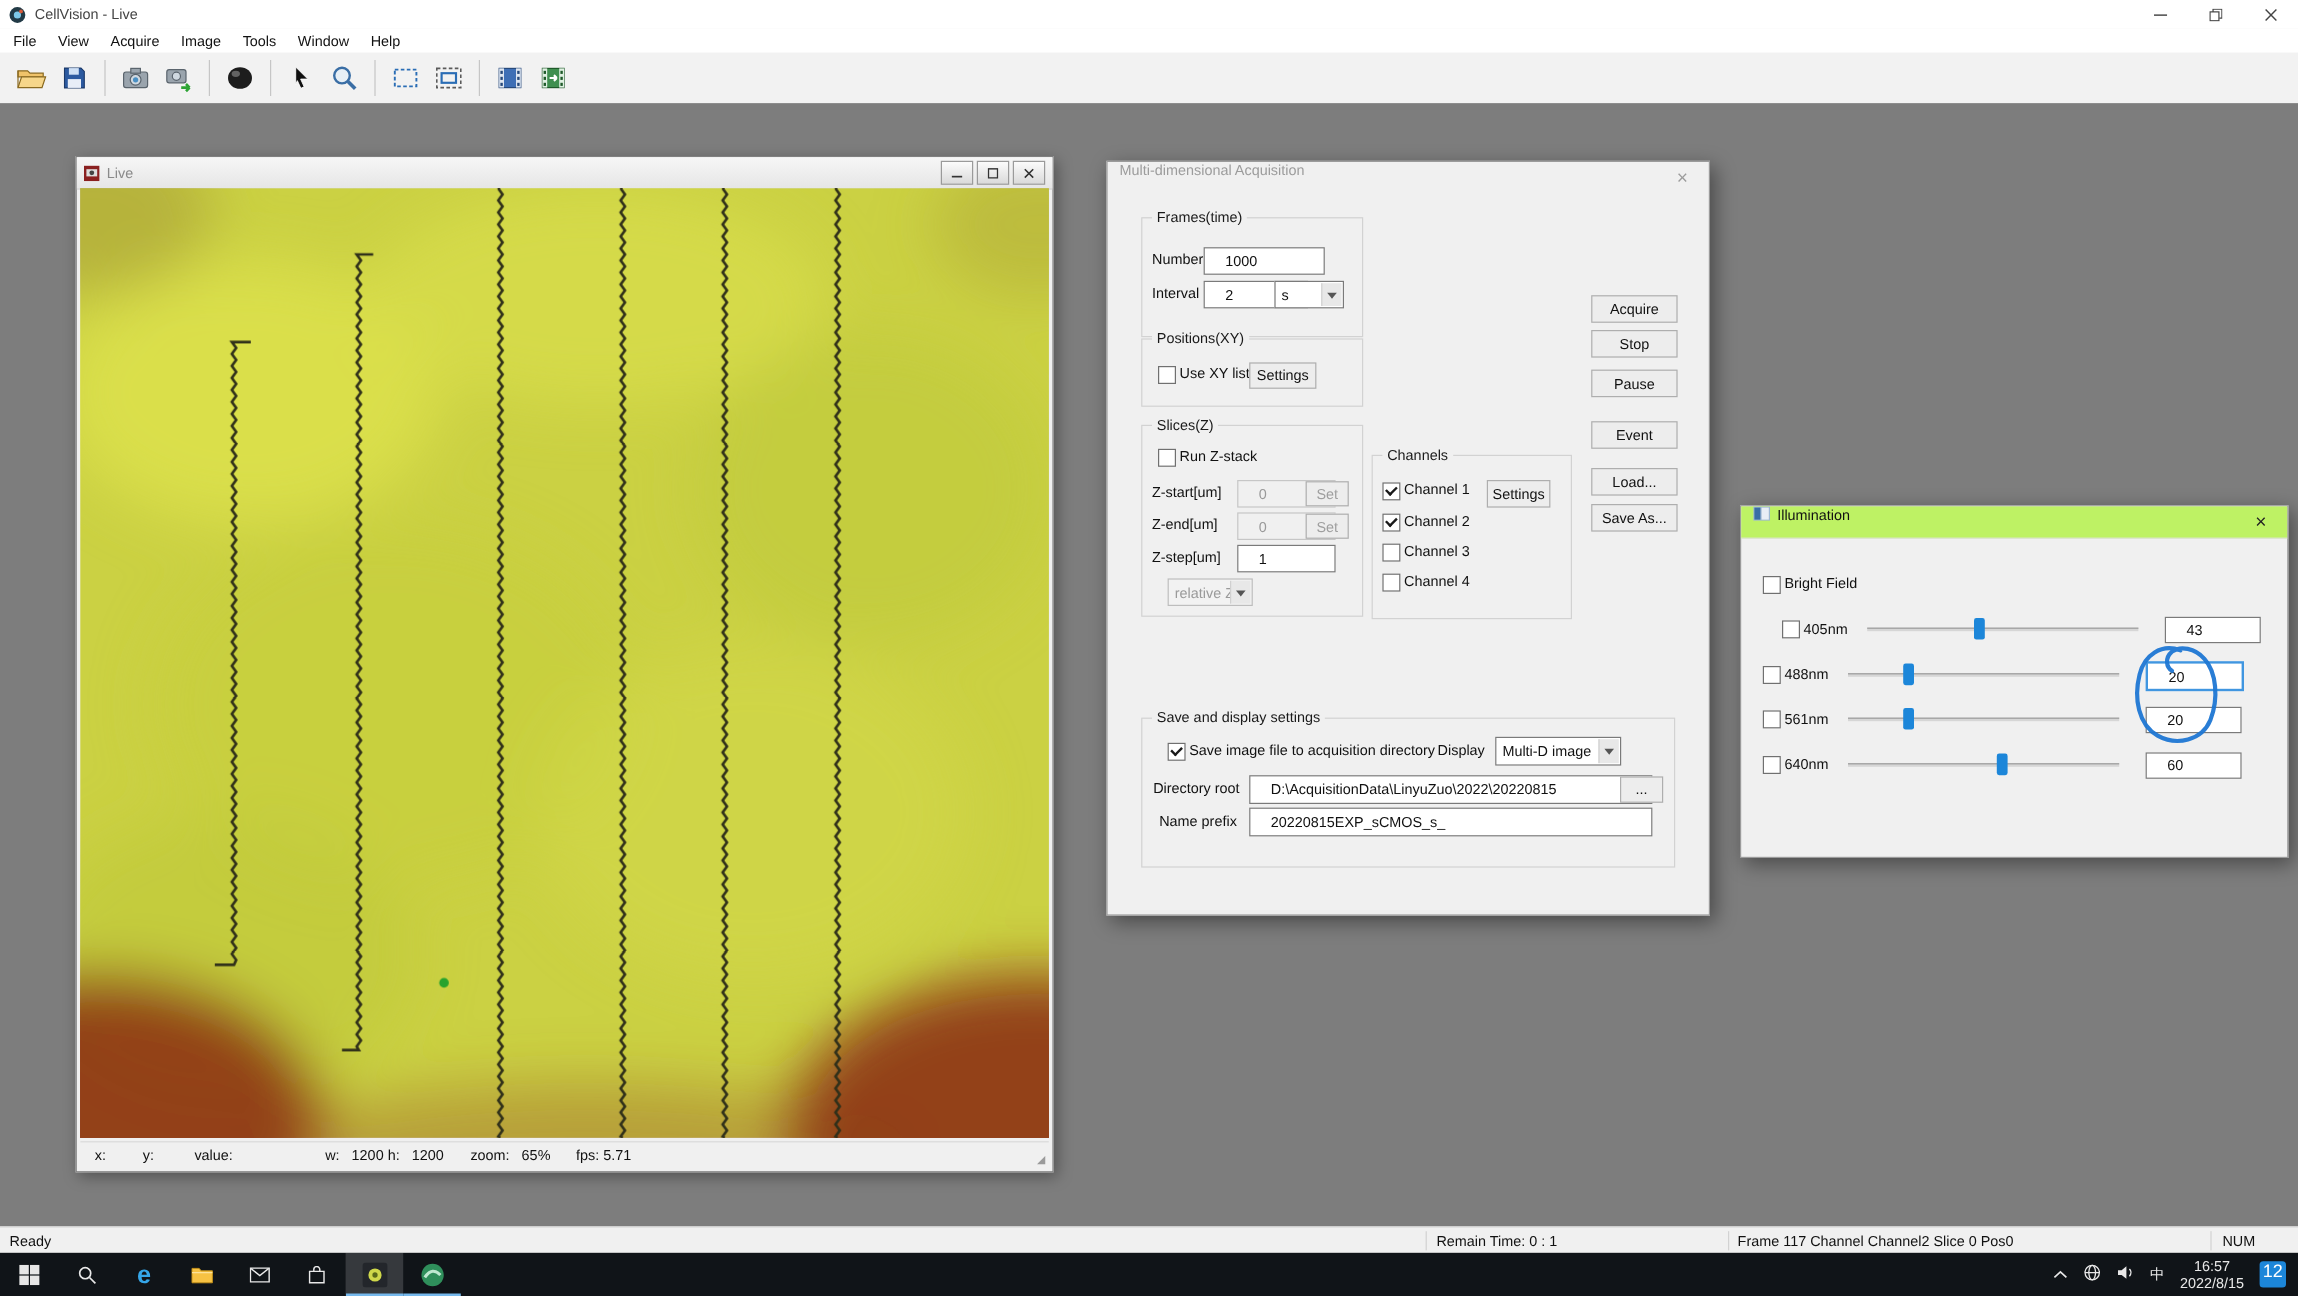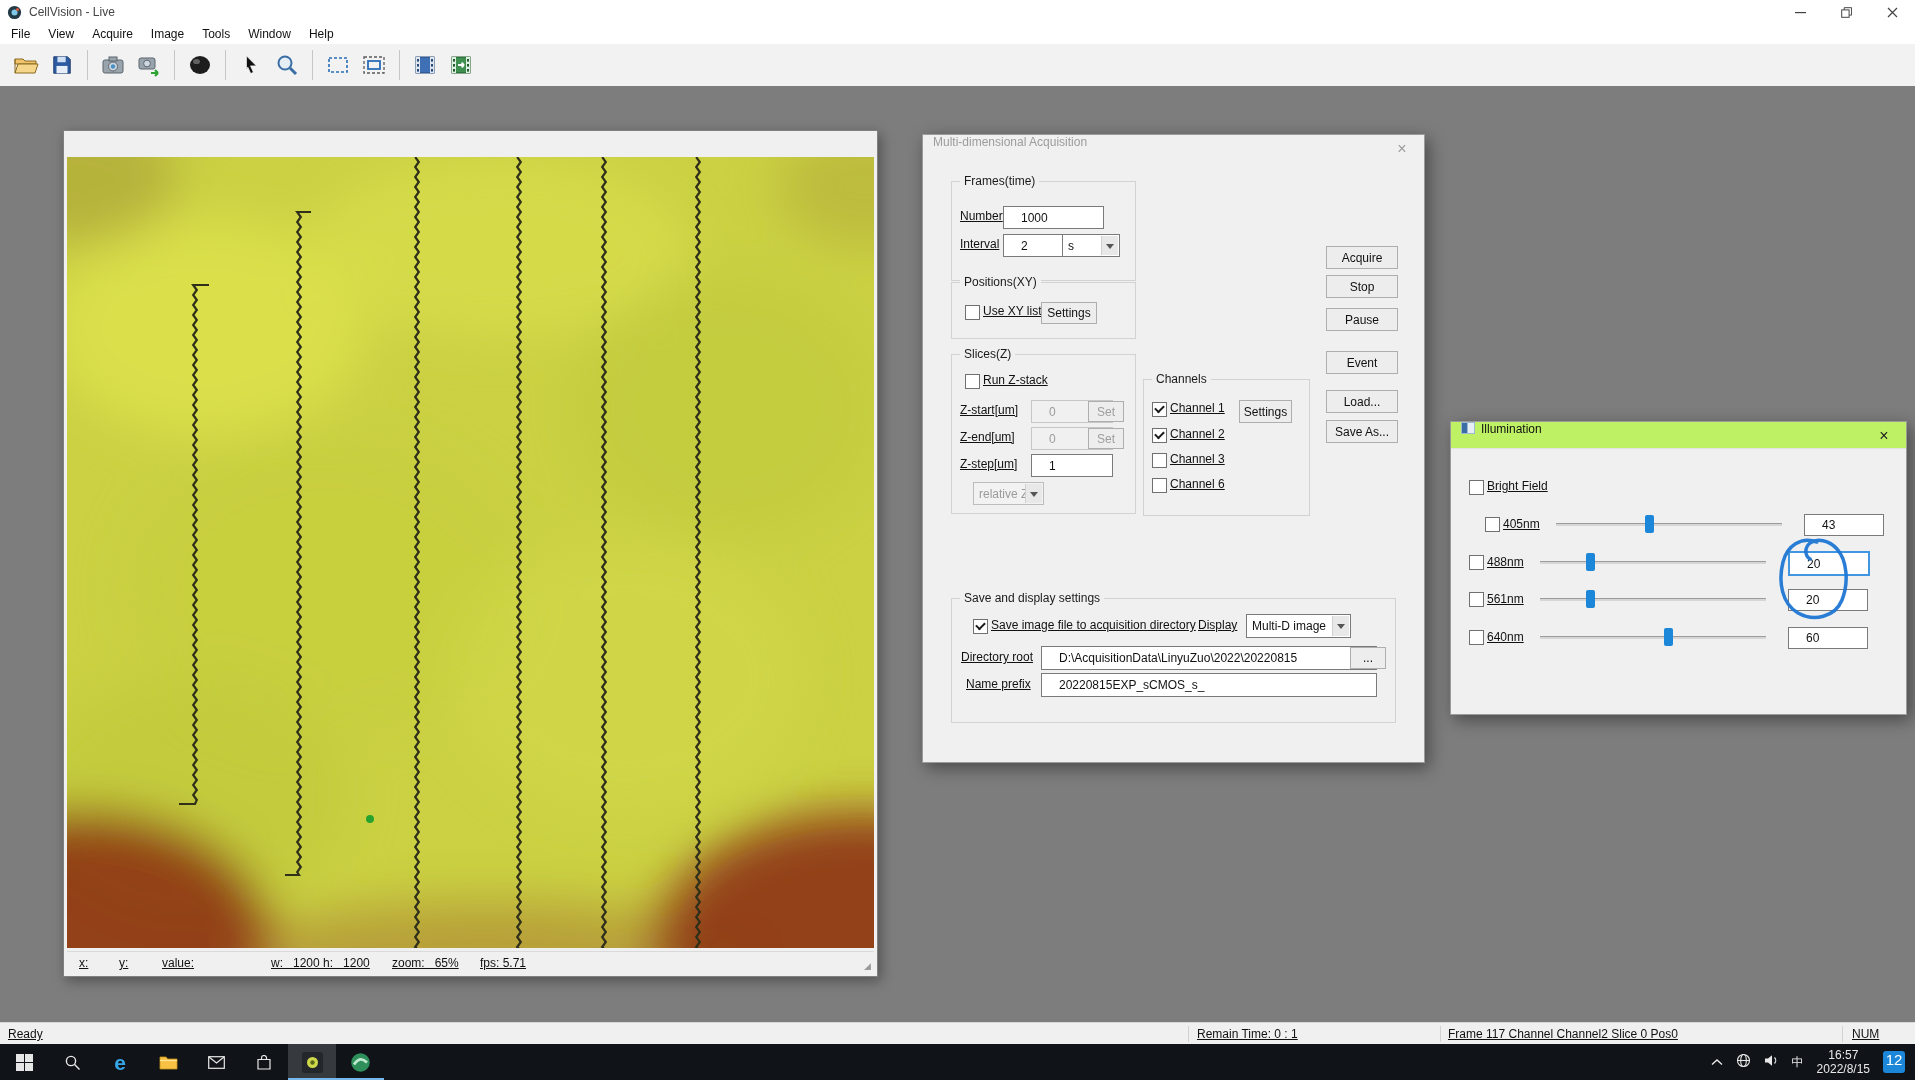--- a/index.html
+++ b/index.html
@@ -1,19 +1,19 @@
 <!DOCTYPE html>
 <html><head>
 <meta charset="utf-8">
 <style>
   html,body{margin:0;padding:0;}
   body{width:1915px;height:1080px;position:relative;overflow:hidden;background:#7d7d7d;
        font-family:"Liberation Sans", sans-serif;font-size:12px;color:#111;}
   .abs{position:absolute;}
-  .lbl{position:absolute;white-space:nowrap;text-decoration:underline;}
+  .lbl{position:absolute;white-space:nowrap;}
 
   
   .titlebar{position:absolute;left:0;top:0;width:100%;height:24px;background:#ffffff;display:flex;align-items:center;border-bottom:1px solid #f0f0f0;}
   .titlebar .app-ico{margin-left:7px;display:flex;}
   .titlebar .app-title{margin-left:7px;color:#444;}
   .cap-btns{margin-left:auto;display:flex;height:100%;}
   .cap-btn{width:46px;height:100%;display:flex;align-items:center;justify-content:center;}
   .menubar{position:absolute;top:24px;left:0;width:100%;height:20px;background:#ffffff;display:flex;align-items:center;padding-left:2px;border-bottom:1px solid #e8e8e8;}
   .menu-item{padding:0 9px;line-height:20px;color:#111;}
   .toolbar{position:absolute;top:44px;left:0;width:100%;height:42px;background:#f2f2f2;border-bottom:1px solid #c9c9c9;display:flex;align-items:center;padding-left:8px;}
@@ -213,20 +213,45 @@
         <rect x="18" y="11" width="2" height="2.6" fill="#1f5a2a"></rect>
         <rect x="18" y="16" width="2" height="2.6" fill="#1f5a2a"></rect>
         <path d="M9 12h6m0 0l-2.4-2.4M15 12l-2.4 2.4" stroke="#fff" stroke-width="1.8" fill="none"></path>
       </svg>
   </div>
 </div>
 
 <div class="workspace">
 
   <div class="live-window">
+    <div class="child-titlebar">
+      <svg width="13" height="13" viewBox="0 0 13 13">
+          <rect width="13" height="13" fill="#8a2020"></rect>
+          <rect x="2" y="3" width="9" height="6" fill="#ddd"></rect>
+          <circle cx="6.5" cy="6" r="2" fill="#444"></circle>
+        </svg>
+      <span class="child-title">Live</span>
+      <div class="child-btns">
+        <div class="child-btn">
+            <svg width="9" height="9">
+              <rect y="6.5" width="9" height="1.4" fill="#333"></rect>
+            </svg>
+          </div>
+        <div class="child-btn">
+            <svg width="9" height="9">
+              <rect x="0.7" y="0.7" width="7.6" height="7.6" fill="none" stroke="#333" stroke-width="1.2"></rect>
+            </svg>
+          </div>
+        <div class="child-btn">
+            <svg width="9" height="9">
+              <path d="M1 1l7 7M8 1L1 8" stroke="#333" stroke-width="1.3"></path>
+            </svg>
+          </div>
+      </div>
+    </div>
 
     <div class="live-image">
       <svg class="live-svg" viewBox="0 0 807 791" preserveAspectRatio="none">
         <defs>
           <filter id="blur" x="-60%" y="-60%" width="220%" height="220%">
               <feGaussianBlur stdDeviation="24"></feGaussianBlur>
             </filter>
         </defs>
         <rect width="807" height="791" fill="#cbd143"></rect>
         <g filter="url(#blur)">
@@ -327,21 +352,21 @@
 
       <div class="group" style="left:220px;top:216px;width:165px;height:135px">
         <span class="grp-label">Channels</span>
         <span class="cb checked" style="left:8px;top:22px"></span>
         <span class="lbl" style="left:26px;top:18px;line-height:21px">Channel 1</span>
         <span class="cb checked" style="left:8px;top:48px"></span>
         <span class="lbl" style="left:26px;top:44px;line-height:21px">Channel 2</span>
         <span class="cb" style="left:8px;top:73px"></span>
         <span class="lbl" style="left:26px;top:69px;line-height:21px">Channel 3</span>
         <span class="cb" style="left:8px;top:98px"></span>
-        <span class="lbl" style="left:26px;top:94px;line-height:21px">Channel 6</span>
+        <span class="lbl" style="left:26px;top:94px;line-height:21px">Channel 4</span>
         <div class="btn" style="left:95px;top:20px;width:51px;height:21px">Settings</div>
       </div>
 
 
       <div class="group" style="left:28px;top:435px;width:443px;height:123px">
         <span class="grp-label">Save and display settings</span>
         <span class="cb checked" style="left:21px;top:20px"></span>
         <span class="lbl" style="left:39px;top:16px;line-height:21px">Save image file to acquisition directory</span>
         <span class="lbl" style="left:246px;top:16px;line-height:21px">Display</span>
         <div class="dd" style="left:294px;top:15px;width:98px;height:22px">

